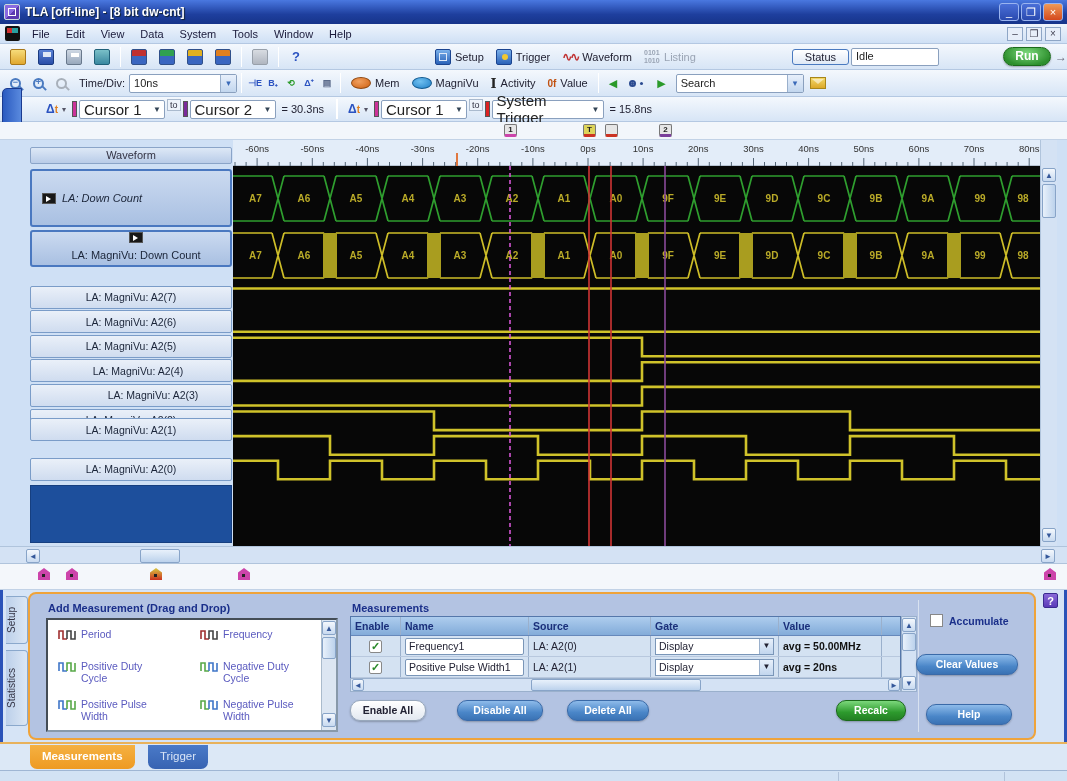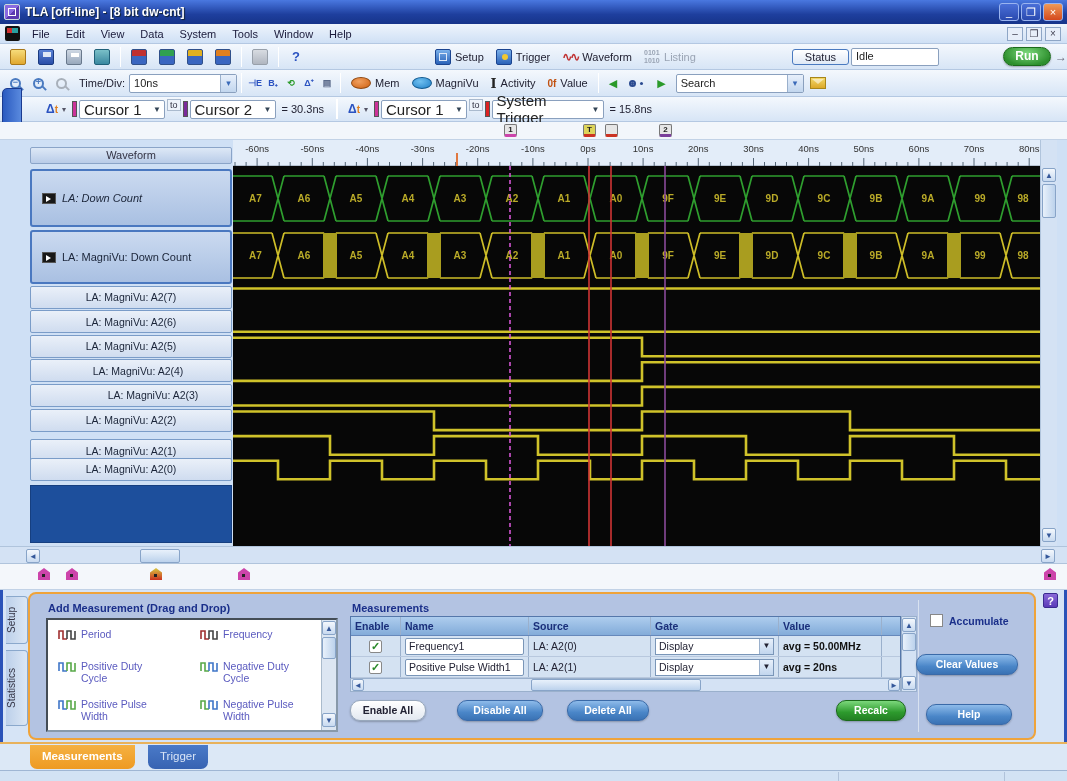--- a/index.html
+++ b/index.html
@@ -353,21 +353,21 @@
     </div>
 
   <div class="band main">
     <div class="sidebar">
       <div class="side-hdr">Waveform</div>
       <div id="sidebar-rows">
           <div class="srow big" style="top: 29px; height: 58px; font-style: italic;">
             <span class="bico"></span>
             <span>LA: Down Count</span>
           </div>
-          <div class="srow big" style="top: 90px; height: 54px;">
+          <div class="srow big" style="top: 90px; height: 37px; flex-direction: column;">
             <span class="bico"></span>
             <span>LA: MagniVu: Down Count</span>
           </div>
           <div class="srow" style="top: 145.5px; height: 23.2px;">
             <span>LA: MagniVu: A2(7)</span>
           </div>
           <div class="srow" style="top: 170.1px; height: 23.2px;">
             <span>LA: MagniVu: A2(6)</span>
           </div>
           <div class="srow" style="top: 194.7px; height: 23.2px;">
@@ -375,21 +375,21 @@
           </div>
           <div class="srow" style="top: 219.3px; height: 23.2px; padding-left: 14px;">
             <span>LA: MagniVu: A2(4)</span>
           </div>
           <div class="srow" style="top: 243.9px; height: 23.2px; padding-left: 44px;">
             <span>LA: MagniVu: A2(3)</span>
           </div>
           <div class="srow" style="top: 268.5px; height: 23.2px;">
             <span>LA: MagniVu: A2(2)</span>
           </div>
-          <div class="srow" style="top: 299px; height: 23.2px;">
+          <div class="srow" style="top: 278px; height: 23.2px;">
             <span>LA: MagniVu: A2(1)</span>
           </div>
           <div class="srow" style="top: 317.7px; height: 23.2px;">
             <span>LA: MagniVu: A2(0)</span>
           </div>
         </div>
       <div class="side-fill" style="top:345px;height:58px"></div>
     </div>
     <div class="canvas">
       <svg id="wave-svg" width="807" height="406" viewBox="0 0 807 406" xmlns="http://www.w3.org/2000/svg">

